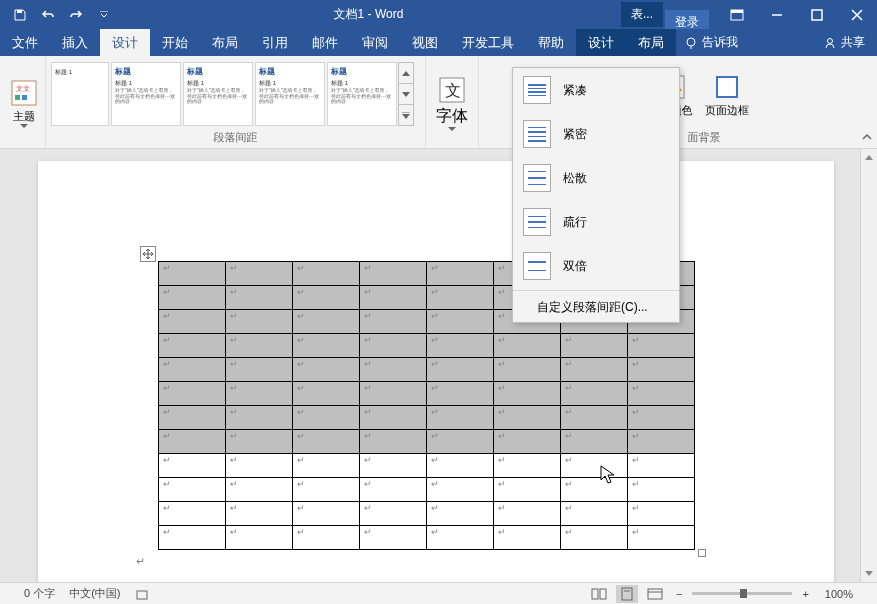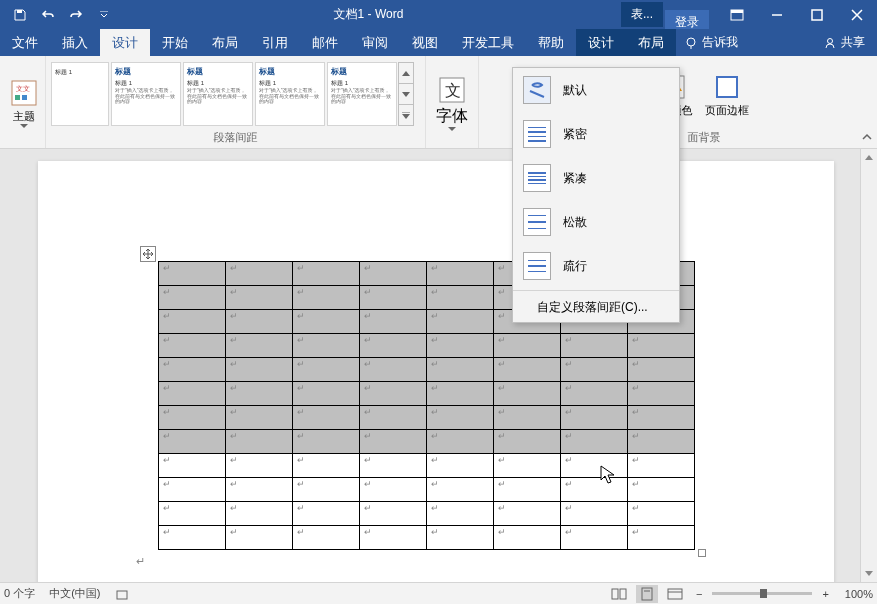--- a/index.html
+++ b/index.html
@@ -53,21 +53,21 @@
 .page { position: absolute; left: 38px; top: 12px; width: 796px; height: 900px; background: #fff; box-shadow: 0 1px 4px rgba(0,0,0,0.15); }
 .table-anchor { position: absolute; left: 140px; top: 255px; width: 16px; height: 16px; border: 1px solid #888; background: #fff; display: flex; align-items: center; justify-content: center; cursor: move; z-index: 5; }
 .word-table { position: absolute; left: 158px; top: 270px; border-collapse: collapse; }
 .word-table td { width: 67px; height: 24px; border: 1px solid #000; background: #bfbfbf; font-size: 10px; color: #888; padding-left: 4px; vertical-align: top; position: relative; }
 .word-table td::after { content: "↵"; font-size: 9px; color: #888; }
 .word-table tr.uncovered td { background: #fff; }
 .table-resize { position: absolute; left: 694px; top: 552px; width: 8px; height: 8px; border: 1px solid #888; background: #fff; cursor: nwse-resize; z-index: 5; }
 .para-mark { position: absolute; font-size: 11px; color: #888; }
 .cursor-arrow { position: absolute; left: 600px; top: 465px; z-index: 200; pointer-events: none; }
 
-.statusbar { position: absolute; bottom: 0; left: 0; right: 0; height: 22px; background: #f3f3f3; border-top: 1px solid #d4d4d4; display: flex; align-items: center; font-size: 11px; color: #444; padding: 0 4px; }
+.statusbar { position: absolute; bottom: 0; left: 0; right: 0; height: 22px; background: #f3f3f3; border-top: 1px solid #d4d4d4; display: flex; align-items: center; font-size: 11px; color: #444; padding: 0 24px; }
 .status-item { margin-right: 14px; }
 .status-right { margin-left: auto; display: flex; align-items: center; gap: 6px; }
 .view-btn { width: 22px; height: 18px; display: flex; align-items: center; justify-content: center; cursor: pointer; }
 .view-btn.active { background: #d0d0d0; }
 .zoom-slider { width: 100px; height: 3px; background: #c0c0c0; position: relative; }
 .zoom-thumb { position: absolute; left: 48px; top: -3px; width: 7px; height: 9px; background: #666; }
 </style>
 </head>
 <body>
 
@@ -259,60 +259,59 @@
     </div>
     <div class="ribbon-group-label">面背景</div>
   </div>
   <div class="collapse-btn"><svg width="12" height="12">
         <path d="M2 8l4-4 4 4" fill="none" stroke="#666" stroke-width="1.5"></path>
       </svg></div>
 </div>
 
 <div class="dropdown-menu">
   <div class="dropdown-item">
-    <div class="dropdown-icon" style="background:#e8eef8">
-        <svg width="22" height="22">
-          <path d="M6 6c6-4 10 0 10 0s-4 4-10 0M4 12l14 6" stroke="#4472c4" fill="none" stroke-width="2"></path>
-        </svg>
-      </div>
-    <span>默认</span>
+    <div class="dropdown-icon">
+        <div class="line"></div>
+        <div class="line"></div>
+        <div class="line"></div>
+        <div class="line"></div>
+      </div>
+    <span>紧凑</span>
   </div>
   <div class="dropdown-item">
     <div class="dropdown-icon" style="gap:3px">
         <div class="line"></div>
         <div class="line"></div>
         <div class="line"></div>
         <div class="line"></div>
       </div>
     <span>紧密</span>
   </div>
   <div class="dropdown-item">
-    <div class="dropdown-icon">
-        <div class="line"></div>
-        <div class="line"></div>
-        <div class="line"></div>
-        <div class="line"></div>
-      </div>
-    <span>紧凑</span>
-  </div>
-  <div class="dropdown-item">
     <div class="dropdown-icon" style="gap:5px">
         <div class="line"></div>
         <div class="line"></div>
         <div class="line"></div>
       </div>
     <span>松散</span>
   </div>
   <div class="dropdown-item">
     <div class="dropdown-icon" style="gap:4px">
         <div class="line"></div>
         <div class="line"></div>
         <div class="line"></div>
       </div>
     <span>疏行</span>
+  </div>
+  <div class="dropdown-item">
+    <div class="dropdown-icon" style="gap:7px">
+        <div class="line"></div>
+        <div class="line"></div>
+      </div>
+    <span>双倍</span>
   </div>
   <div class="dropdown-sep"></div>
   <div class="dropdown-custom highlight">自定义段落间距(C)...</div>
 </div>
 
 <div class="doc-area">
   <div class="page">
     <div class="table-anchor" style="left:102px;top:85px">
       <svg width="10" height="10">
           <path d="M5 0v10M0 5h10M5 0l-2 2M5 0l2 2M5 10l-2-2M5 10l2-2M0 5l2-2M0 5l2 2M10 5l-2-2M10 5l-2 2" stroke="#555" fill="none"></path>

